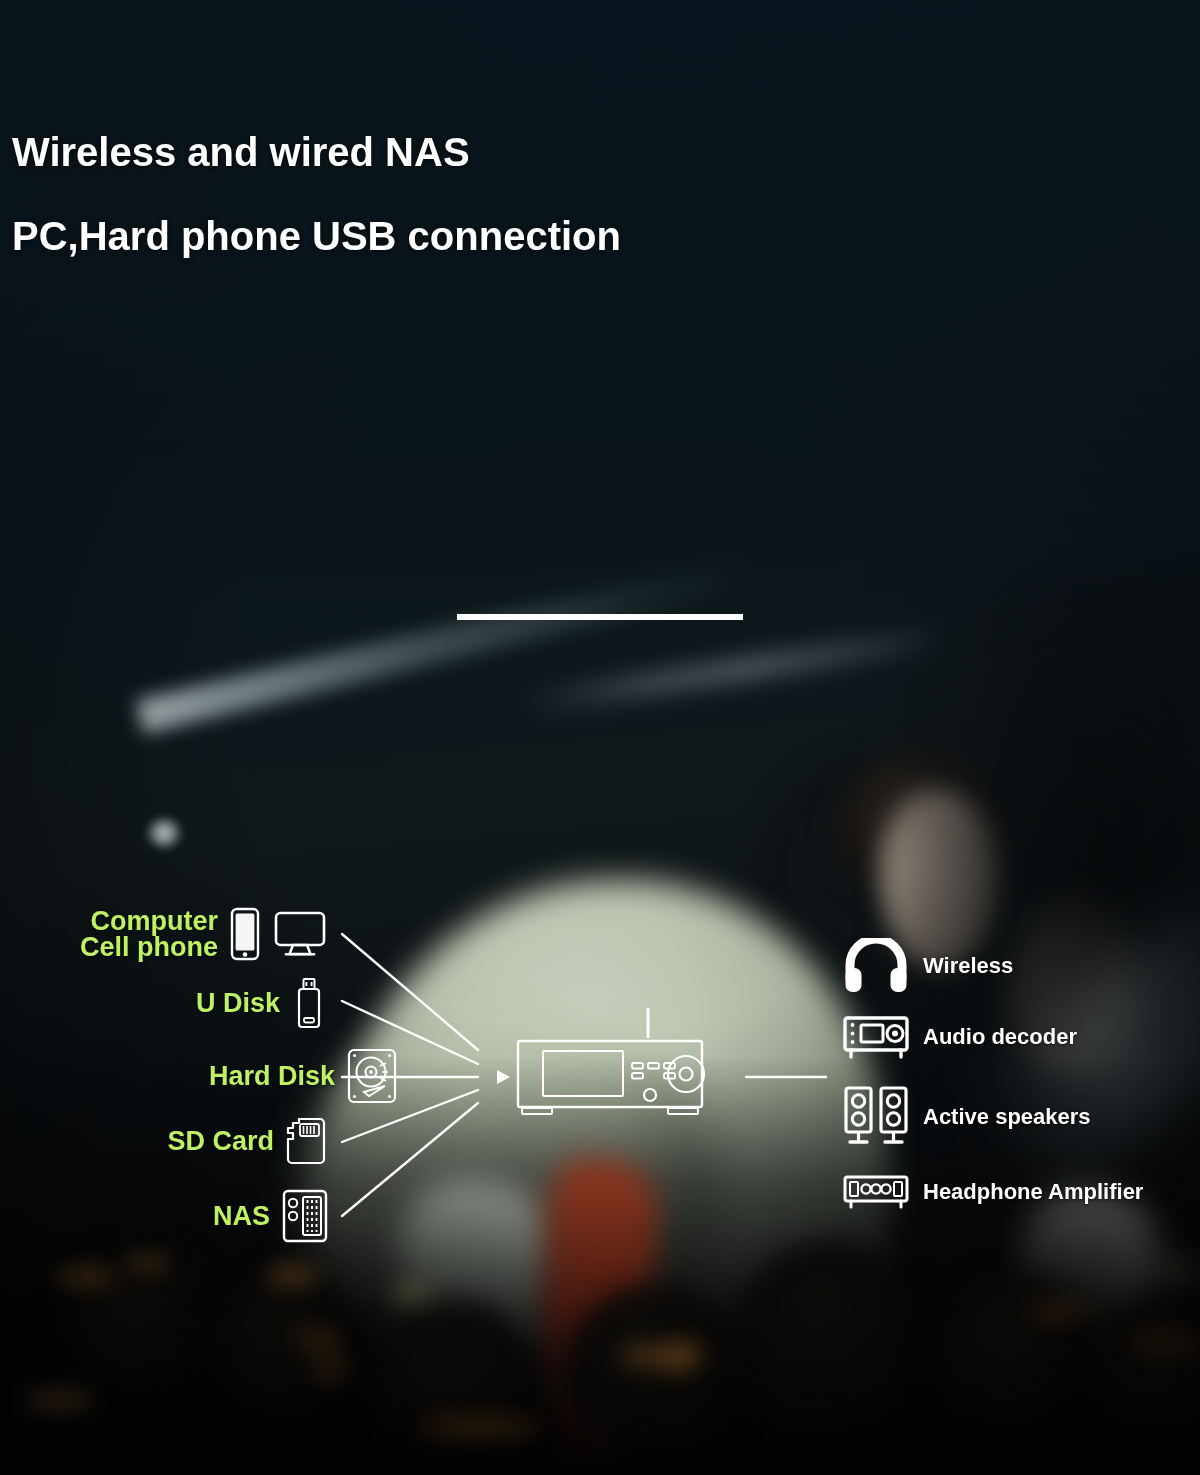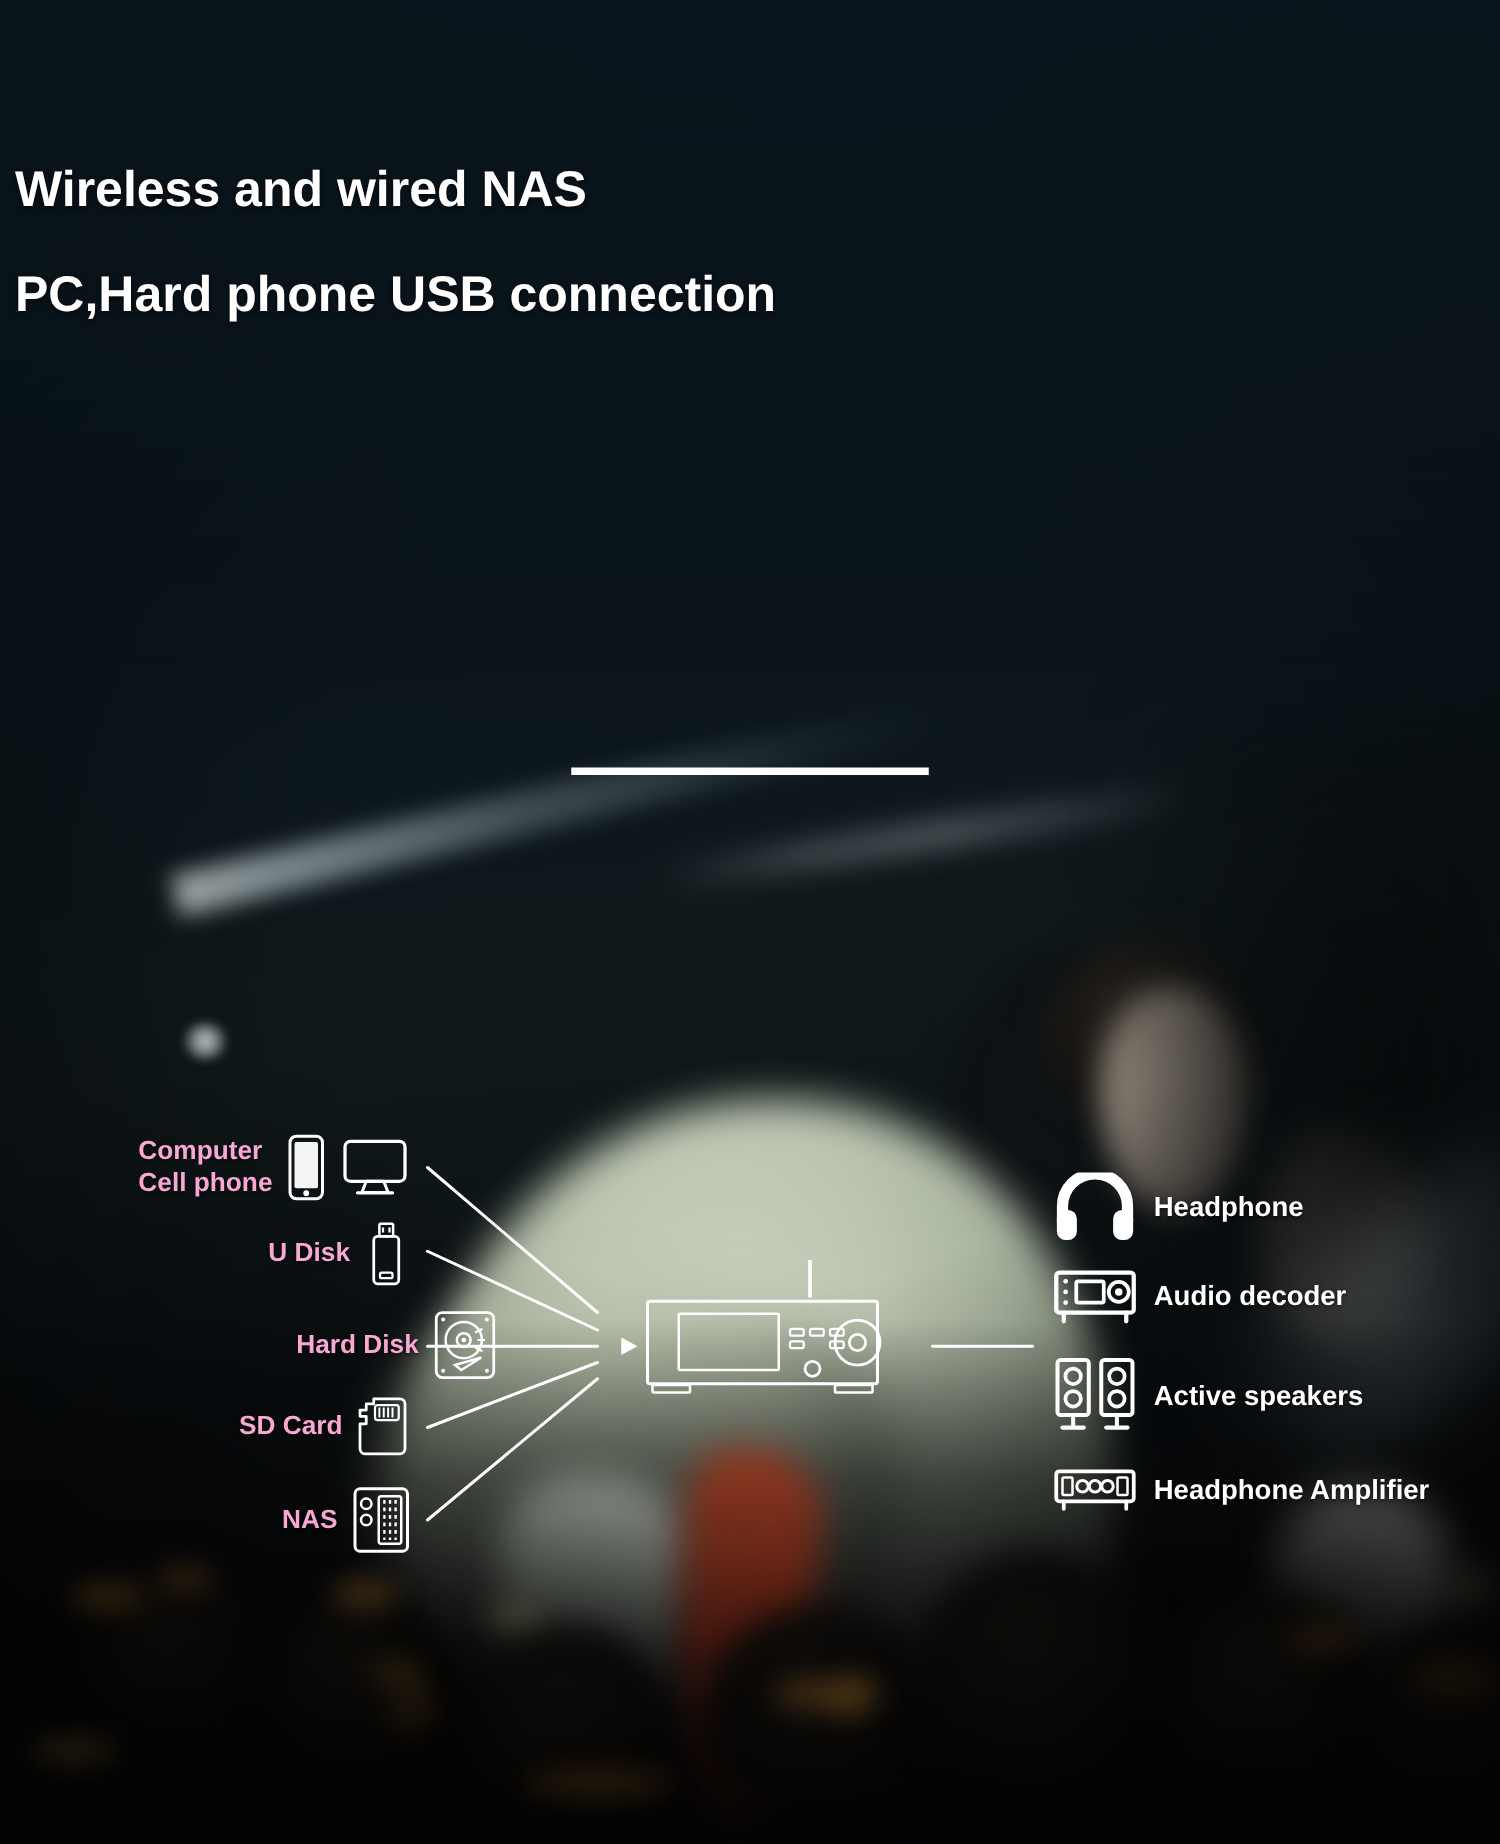--- a/index.html
+++ b/index.html
@@ -229,23 +229,24 @@
   }
 
   .src-row {
     position: absolute;
     display: flex;
     align-items: center;
     justify-content: flex-end;
     z-index: 14;
   }
   .src-label {
-    color: #f9a8d4;
-    font-size: 21px;
+    color: #bef264;
+    font-size: 27px;
     font-weight: bold;
+    text-align: right;
     line-height: 26px;
     text-shadow: 0 1px 3px rgba(0,0,0,0.7);
     white-space: nowrap;
   }
   .src-icons {
     display: flex;
     align-items: center;
     margin-left: 12px;
   }
 
@@ -431,21 +432,21 @@
       </svg>
     </div>
   </div>
 
   <div class="out-row" style="left:843px; top:938px; height:56px;">
     <svg width="66" height="56" viewBox="0 0 66 56">
       <path d="M7 40 V27 A26 26 0 0 1 59 27 V40" fill="none" stroke="#fff" stroke-width="9" stroke-linecap="round"></path>
       <rect x="2.5" y="30" width="16" height="24" rx="7" fill="#fff"></rect>
       <rect x="47.5" y="30" width="16" height="24" rx="7" fill="#fff"></rect>
     </svg>
-    <div class="out-label">Headphone</div>
+    <div class="out-label">Wireless</div>
   </div>
 
   <div class="out-row" style="left:843px; top:1014px; height:46px;">
     <svg width="66" height="46" viewBox="0 0 66 46">
       <rect x="2" y="4" width="62" height="32" rx="2.5" fill="none" stroke="#fff" stroke-width="3.4"></rect>
       <rect x="18" y="11" width="22" height="17" rx="1.5" fill="none" stroke="#fff" stroke-width="3"></rect>
       <circle cx="52" cy="19.5" r="8" fill="none" stroke="#fff" stroke-width="3"></circle>
       <circle cx="52" cy="19.5" r="3" fill="#fff"></circle>
       <circle cx="9.5" cy="11" r="1.9" fill="#fff"></circle>
       <circle cx="9.5" cy="19.5" r="1.9" fill="#fff"></circle>

